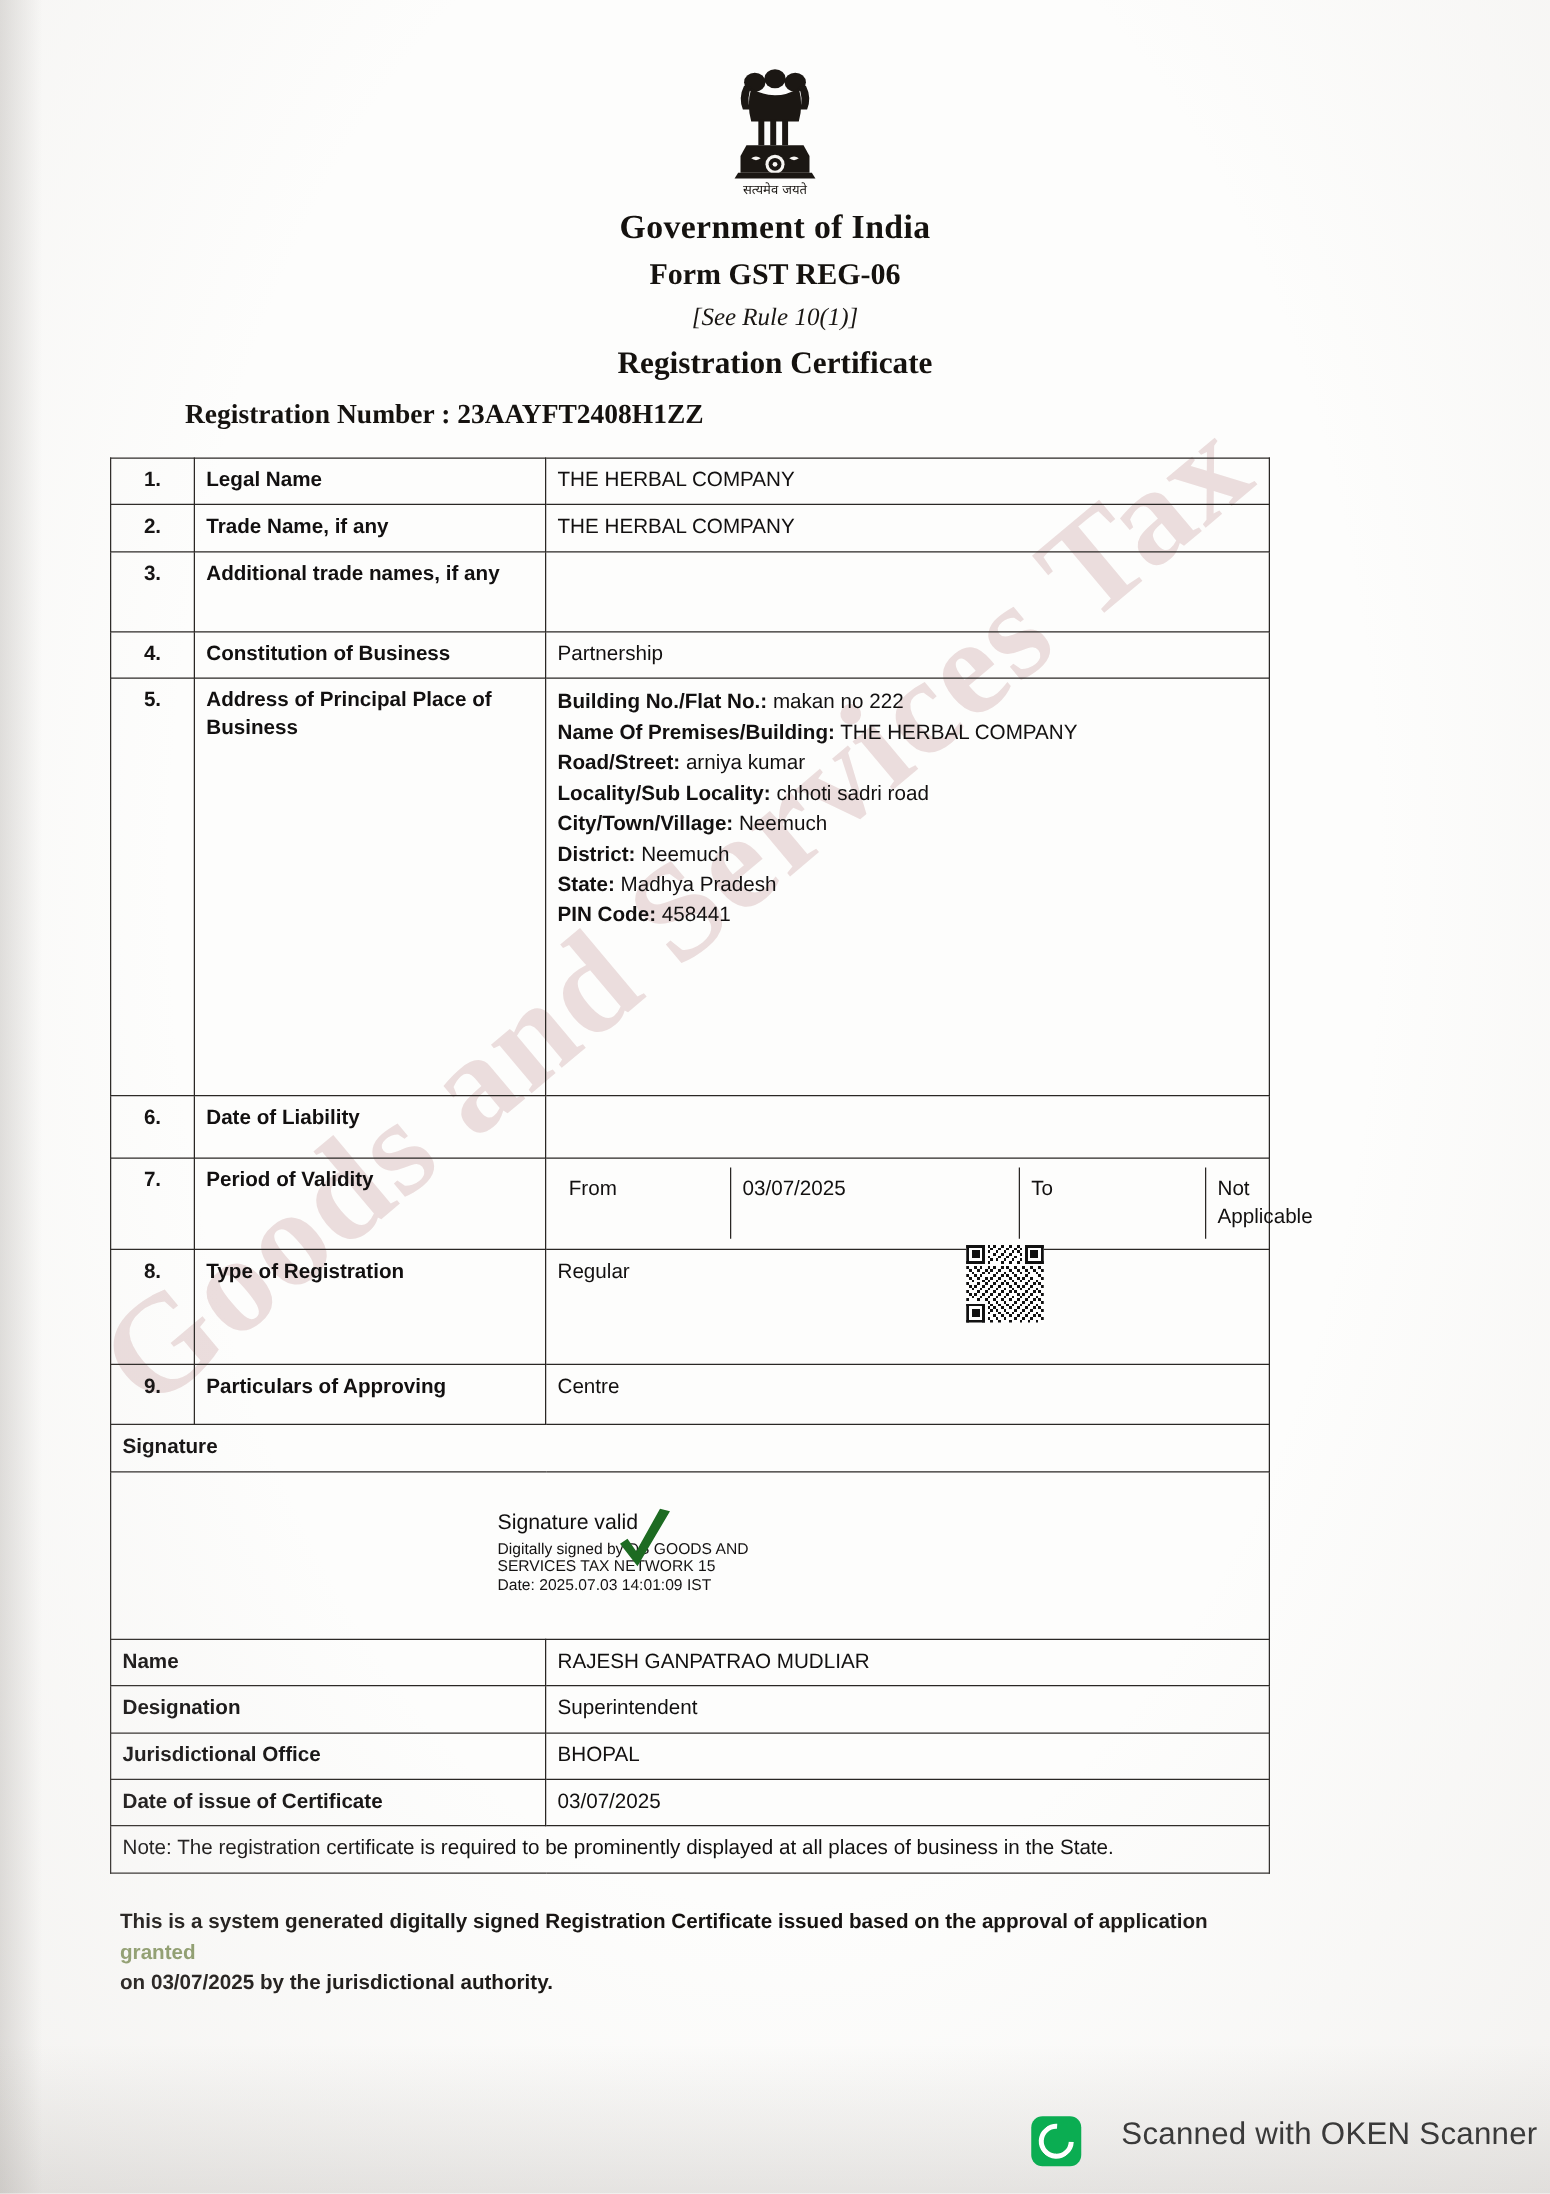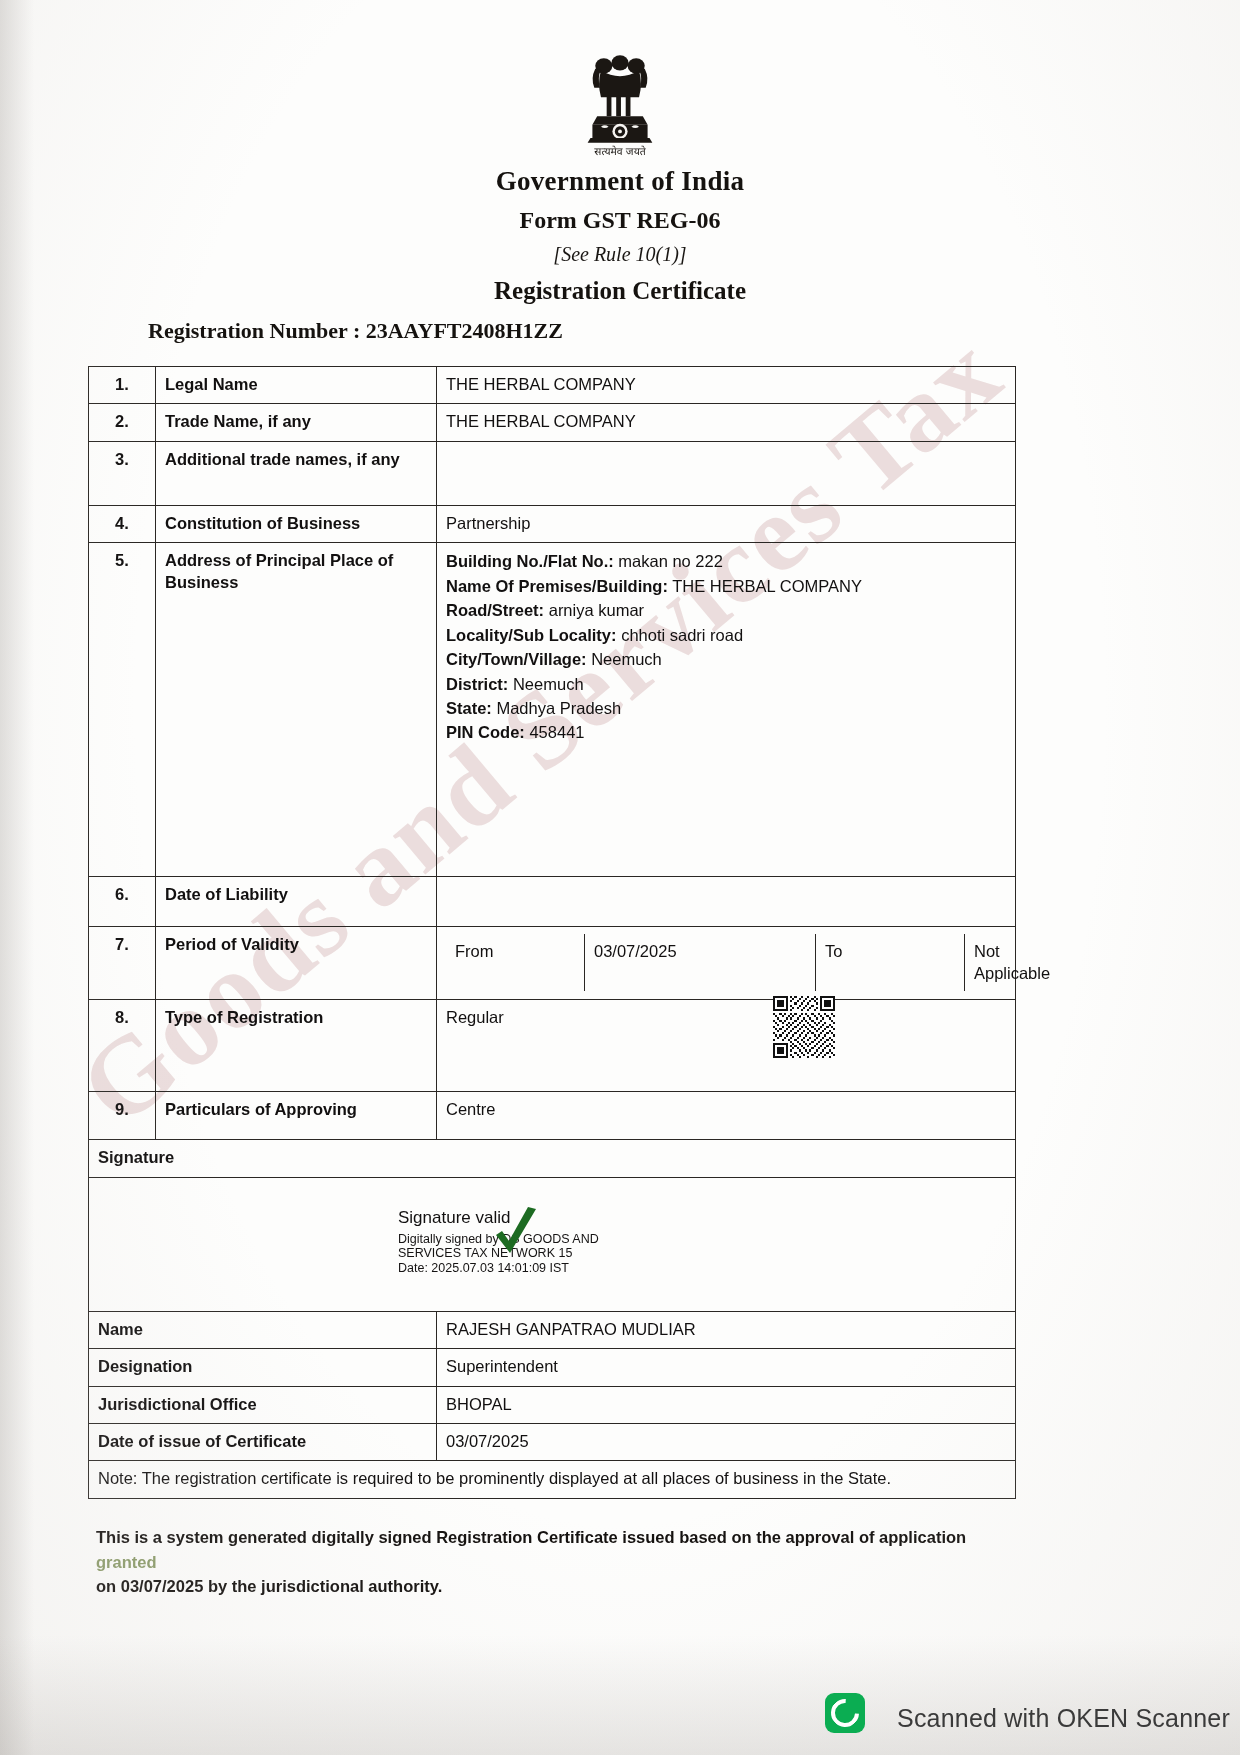--- a/index.html
+++ b/index.html
@@ -237,21 +237,21 @@
     line-height: 1.5;
   }
   .granted { color: #8a9a68; font-weight: bold; }
 
   
   .oken {
     position: absolute;
     right: 10px;
     bottom: 22px;
     display: flex;
-    align-items: flex-end;
+    align-items: flex-start;
     gap: 32px;
     z-index: 70;
     margin-left: 16px;
   }
   .oken-logo {
     width: 40px; height: 40px;
     border-radius: 9px;
     background: #0bad52;
     display: flex;
     align-items: center;

